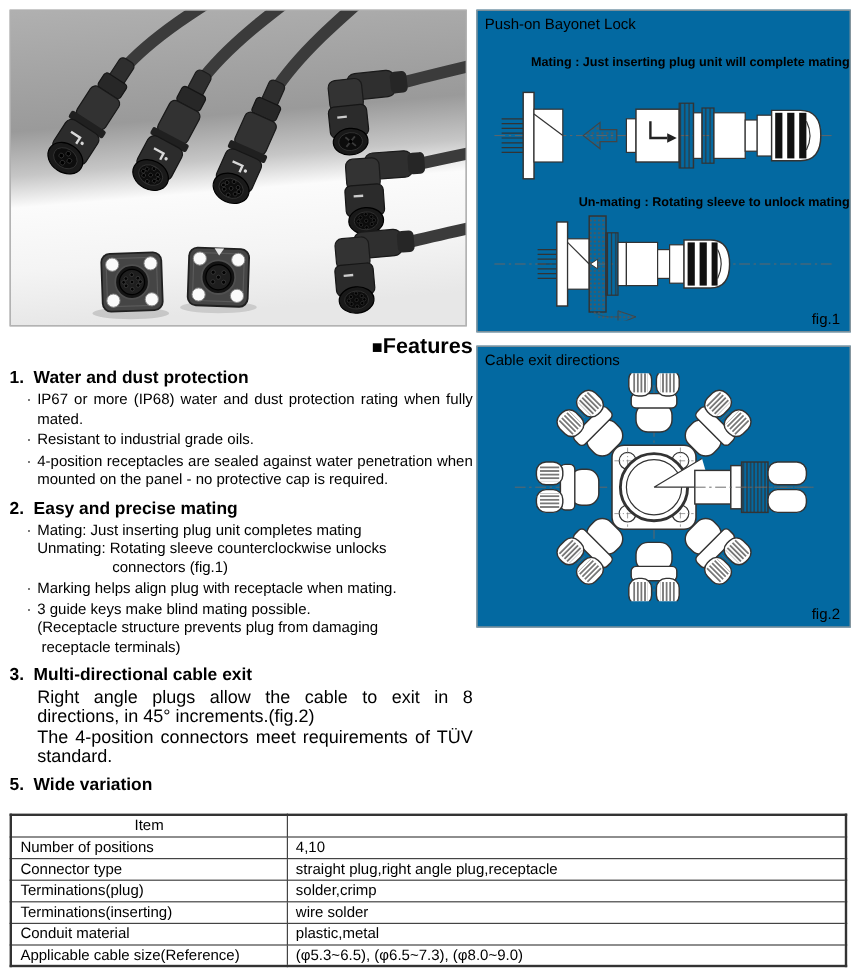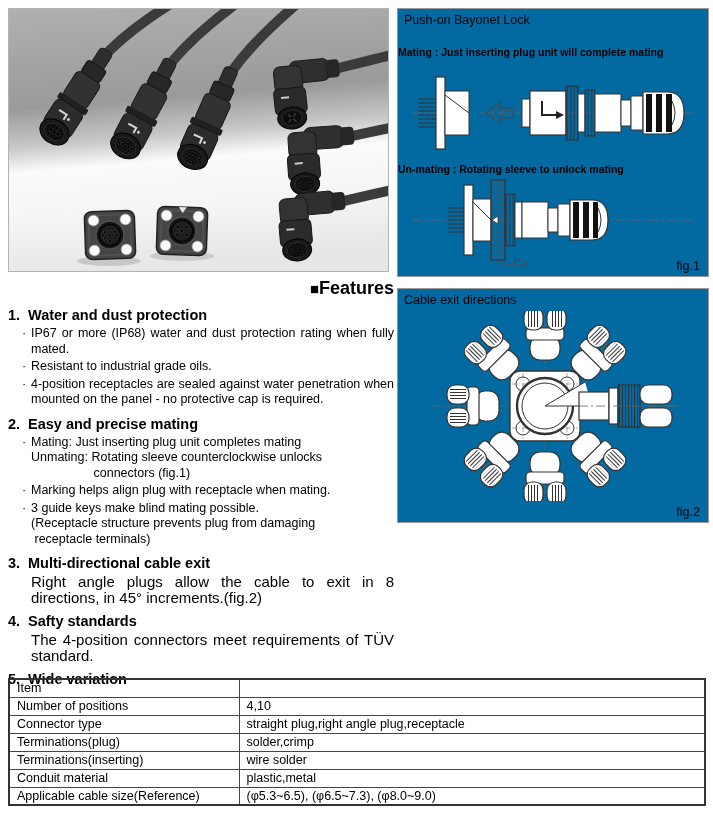--- a/index.html
+++ b/index.html
@@ -12,40 +12,40 @@
 
   
   #photo-box { left:8px; top:8px; width:381px; height:264px; border:1px solid #b3b3b3; background:#a5a5a5; }
   #photo-box svg { display:block; }
 
   
   .fig-panel { border:1px solid #999; background:#0369a1; }
   #fig1-panel { left:397px; top:8px; width:312px; height:269px; }
   #fig2-panel { left:397px; top:288px; width:312px; height:235px; }
   .fig-title { position:absolute; top:4px; left:6px; font-size:12.5px; }
-  .fig-caption { position:absolute; width:100%; text-align:left; font-size:10.5px; font-weight:bold; }
+  .fig-caption { position:absolute; width:100%; text-align:right; font-size:10.5px; font-weight:bold; }
   .fig-label { position:absolute; right:8px; bottom:3px; font-size:12.5px;margin-left:24px; }
 
   
   #features { left:8px; top:278px; width:386px; }
   #features-heading { font-size:18px; font-weight:bold; margin-bottom:2px;text-align:right; }
   #features-heading .sq { font-size:15px; }
   .sec-title { font-size:14.5px; font-weight:bold; margin:8px 0 3px 0; }
   .sec-title .num { display:inline-block; min-width:20px; }
   .bullet { display:flex; margin:2px 0 2px 14px; font-size:12.5px; line-height:15.5px; }
   .bullet .dot { width:9px; flex:none; }
   .bullet .txt { flex:1; white-space:pre-wrap; text-align:justify; }
   .sec-body { margin:2px 0 2px 23px; font-size:15px; line-height:15.5px; white-space:pre-wrap; text-align:justify; }
 
   
   #spec-table { position:absolute; left:8px; top:678px; width:698px; border-collapse:collapse; font-size:12.5px; }
   #spec-table td { border:1px solid #444; height:18px; padding:0 7px; vertical-align:middle; }
   #spec-table { border:2px solid #333; }
   #spec-table td.item-col { width:230px; }
-  #spec-table tr.hdr td { }
+  #spec-table tr.hdr td { text-align:center; }
   #spec-table tr:not(.hdr) td.item-col { text-align:left; }
 
   svg .ln { stroke:#333; fill:none; }
 </style>
 </head>
 <body>
 
 <div class="abs" id="photo-box">
   <svg width="379" height="262" viewBox="0 0 379 262">
     <defs>
@@ -353,21 +353,20 @@
   <div class="bullet">
       <span class="dot">·</span>
       <span class="txt">3 guide keys make blind mating possible.
 (Receptacle structure prevents plug from damaging
  receptacle terminals)</span>
     </div>
 
   <div class="sec-title"><span class="num">3.</span><span>Multi-directional cable exit</span></div>
   <div class="sec-body">Right angle plugs allow the cable to exit in 8 directions, in 45° increments.(fig.2)</div>
 
-  <div class="sec-title"><span class="num">4.</span><span>Safty standards</span></div>
   <div class="sec-body">The 4-position connectors meet requirements of TÜV standard.</div>
 
   <div class="sec-title"><span class="num">5.</span><span>Wide variation</span></div>
 </div>
 
 <table id="spec-table">
   <tbody>
       <tr class="hdr">
     <td class="item-col">Item</td>
     <td></td>

